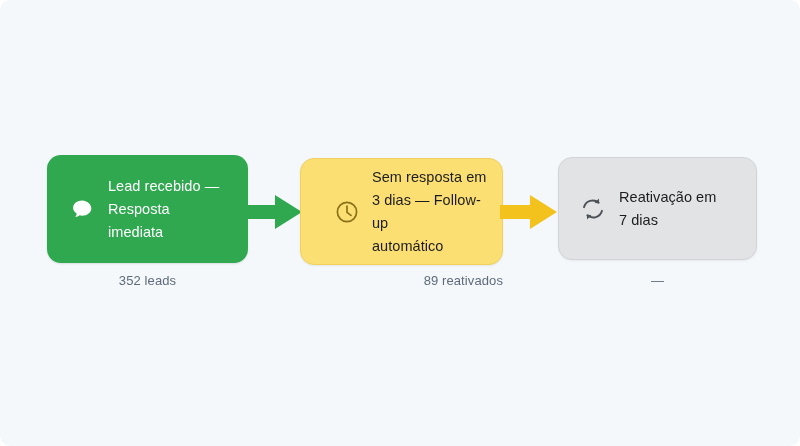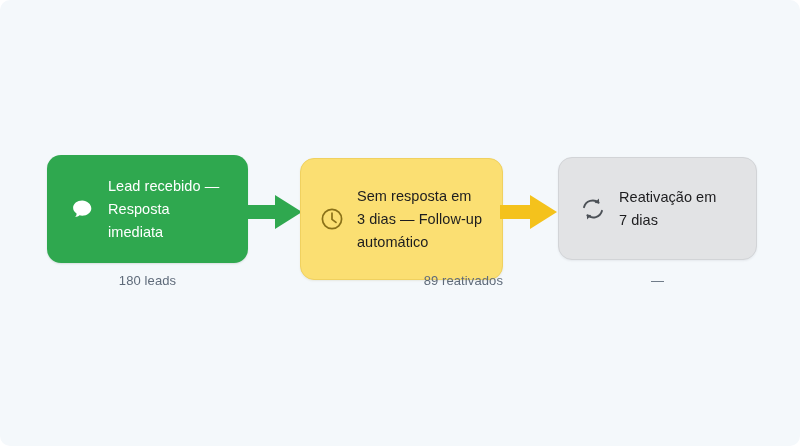--- a/index.html
+++ b/index.html
@@ -72,24 +72,24 @@
   .node-1 .node-label {
     color: #ffffff;
     padding-left: 7px;
   }
 
   
   .node-2 {
     left: 300px;
     top: 158px;
     width: 203px;
-    height: 122px;
+    height: 107px;
     background: #fbdf72;
     border: 1px solid #f0d15f;
-    padding: 0 12px 0 12px;
+    padding: 0 12px 0 27px;
     box-shadow: 0 1px 2px rgba(120, 100, 20, 0.10);
   }
   .node-2 .node-icon { width: 38px; }
   .node-2 .node-label {
     color: #1d1d1f;
     padding-left: 6px;
   }
 
   
   .node-3 {
@@ -179,18 +179,18 @@
           <path d="M5.0 12.2 a9 9 0 0 1 14.6 -4.5" fill="none" stroke="#4c5157" stroke-width="1.9" stroke-linecap="round"></path>
           <path d="M19.9 3.6 L20.2 8.3 L15.6 8.0 Z" fill="#4c5157"></path>
           <path d="M23.0 15.8 a9 9 0 0 1 -14.6 4.5" fill="none" stroke="#4c5157" stroke-width="1.9" stroke-linecap="round"></path>
           <path d="M8.1 24.4 L7.8 19.7 L12.4 20.0 Z" fill="#4c5157"></path>
         </svg>
       </span>
       <span class="node-label">Reativação em
 7 dias</span>
     </div>
 
-    <div class="caption caption-1">180 leads</div>
+    <div class="caption caption-1">352 leads</div>
     <div class="caption caption-2">89 reativados</div>
     <div class="caption caption-3">—</div>
 
   </div>
 </div>
 
 </body></html>

